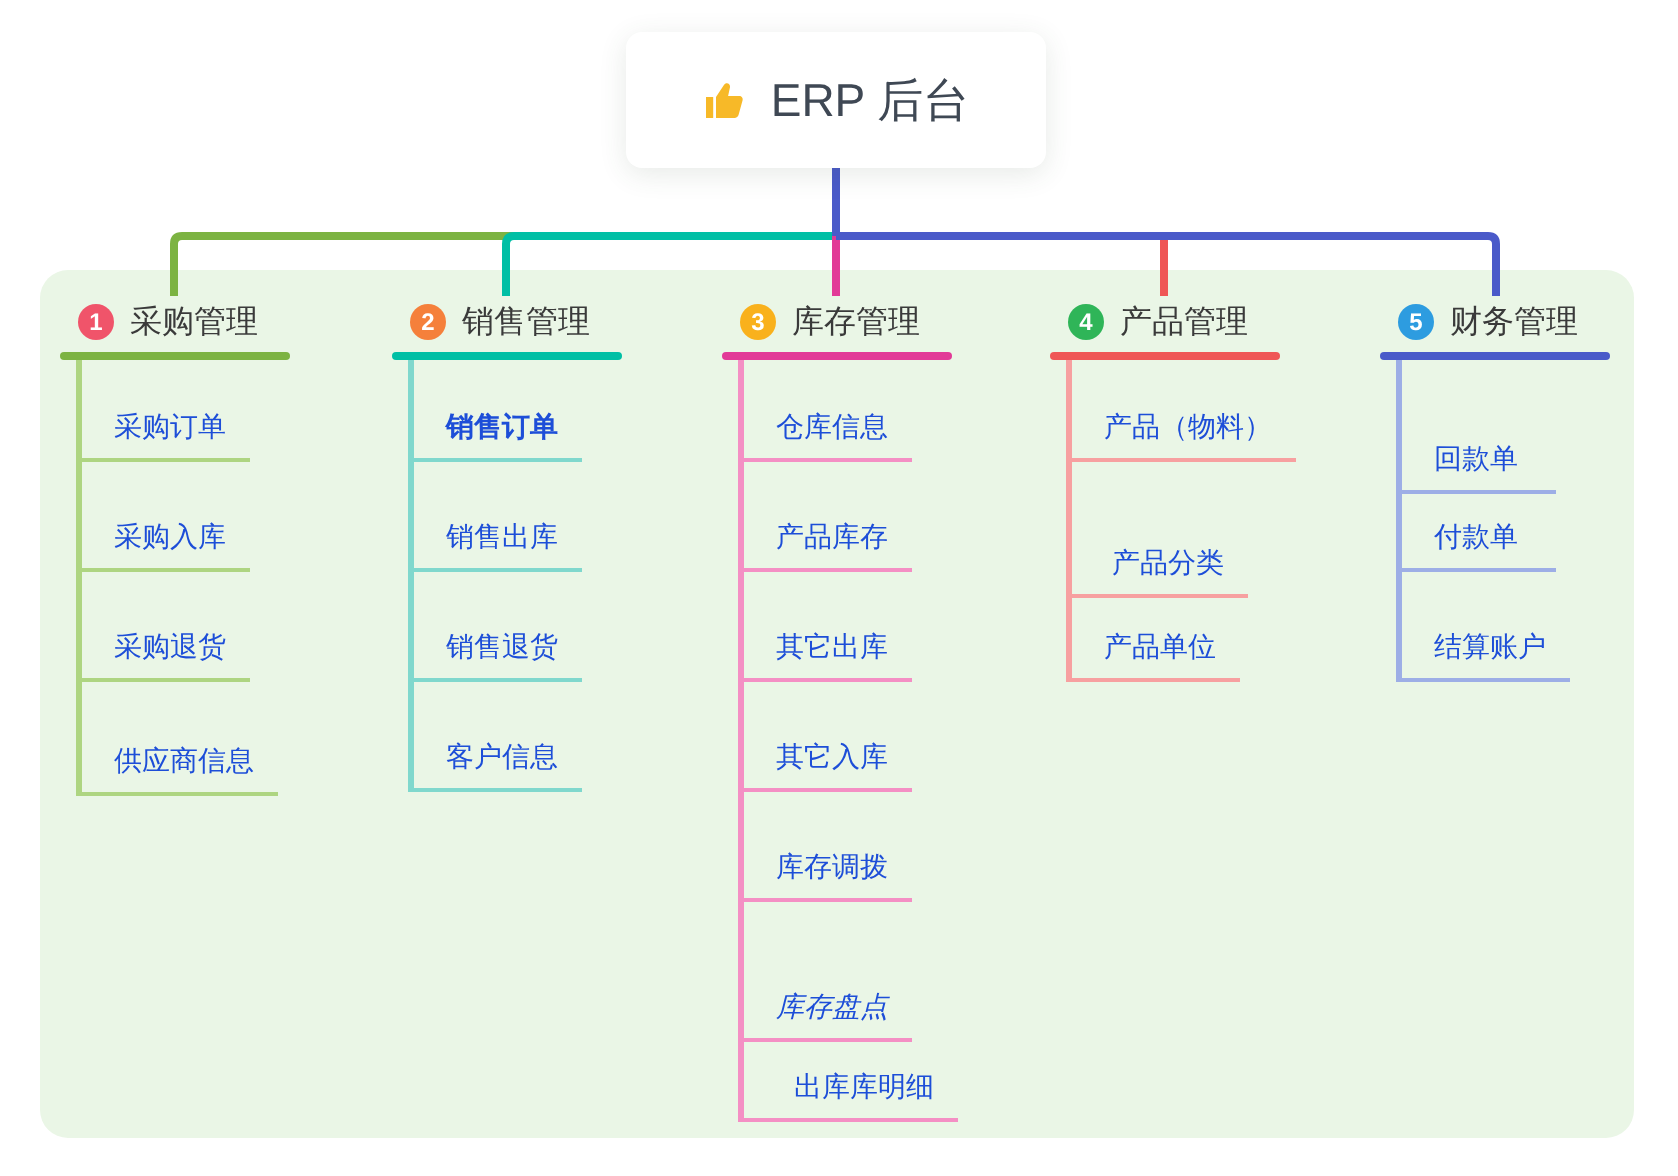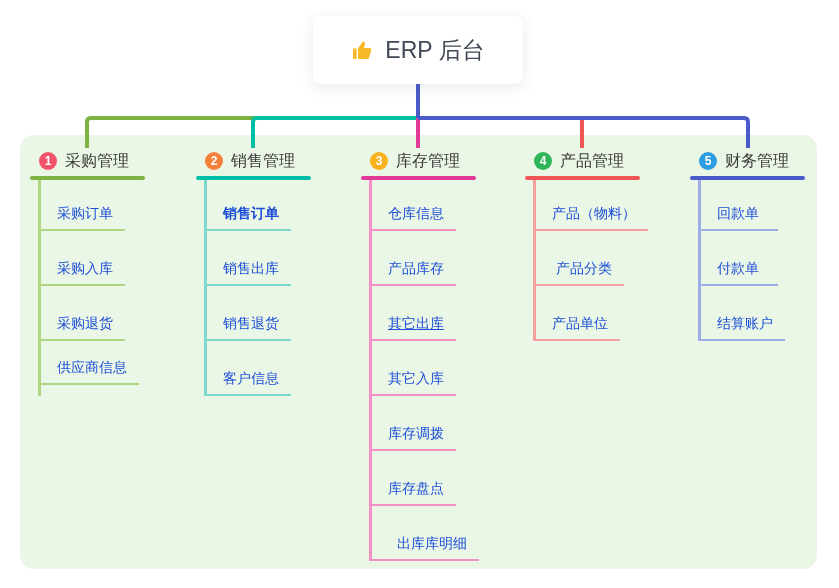--- a/index.html
+++ b/index.html
@@ -61,56 +61,56 @@
   <div id="branches">
       <div class="branch-title" style="left: 30px; top: 148px;">
         <span class="badge" style="background: rgb(240, 84, 106);">1</span>
         <span>采购管理</span>
       </div>
       <div class="title-underline" style="left: 30px; top: 176px; background: rgb(124, 179, 66);"></div>
       <div class="child-vline" style="left: 38px; top: 180px; height: 216px; background: rgb(174, 213, 129);"></div>
       <div class="child-node" style="left: 38px; top: 202px; border-bottom-color: rgb(174, 213, 129);">采购订单</div>
       <div class="child-node" style="left: 38px; top: 257px; border-bottom-color: rgb(174, 213, 129);">采购入库</div>
       <div class="child-node" style="left: 38px; top: 312px; border-bottom-color: rgb(174, 213, 129);">采购退货</div>
-      <div class="child-node" style="left: 38px; top: 356px; border-bottom-color: rgb(174, 213, 129);">供应商信息</div>
+      <div class="child-node" style="left: 38px; top: 369px; border-bottom-color: rgb(174, 213, 129);">供应商信息</div>
       <div class="branch-title" style="left: 196px; top: 148px;">
         <span class="badge" style="background: rgb(245, 128, 59);">2</span>
         <span>销售管理</span>
       </div>
       <div class="title-underline" style="left: 196px; top: 176px; background: rgb(0, 191, 165);"></div>
       <div class="child-vline" style="left: 204px; top: 180px; height: 216px; background: rgb(128, 216, 205);"></div>
       <div class="child-node" style="left: 204px; top: 202px; border-bottom-color: rgb(128, 216, 205); font-weight: bold;">销售订单</div>
       <div class="child-node" style="left: 204px; top: 257px; border-bottom-color: rgb(128, 216, 205);">销售出库</div>
       <div class="child-node" style="left: 204px; top: 312px; border-bottom-color: rgb(128, 216, 205);">销售退货</div>
       <div class="child-node" style="left: 204px; top: 367px; border-bottom-color: rgb(128, 216, 205);">客户信息</div>
       <div class="branch-title" style="left: 361px; top: 148px;">
         <span class="badge" style="background: rgb(249, 177, 28);">3</span>
         <span>库存管理</span>
       </div>
       <div class="title-underline" style="left: 361px; top: 176px; background: rgb(226, 58, 151);"></div>
       <div class="child-vline" style="left: 369px; top: 180px; height: 381px; background: rgb(244, 143, 196);"></div>
       <div class="child-node" style="left: 369px; top: 202px; border-bottom-color: rgb(244, 143, 196);">仓库信息</div>
       <div class="child-node" style="left: 369px; top: 257px; border-bottom-color: rgb(244, 143, 196);">产品库存</div>
-      <div class="child-node" style="left: 369px; top: 312px; border-bottom-color: rgb(244, 143, 196); text-decoration: underline;">其它出库</div>
+      <div class="child-node" style="left: 369px; top: 312px; border-bottom-color: rgb(244, 143, 196);">其它出库</div>
       <div class="child-node" style="left: 369px; top: 367px; border-bottom-color: rgb(244, 143, 196);">其它入库</div>
       <div class="child-node" style="left: 369px; top: 422px; border-bottom-color: rgb(244, 143, 196); text-align: right;">库存调拨</div>
-      <div class="child-node" style="left: 369px; top: 477px; border-bottom-color: rgb(244, 143, 196);">库存盘点</div>
+      <div class="child-node" style="left: 369px; top: 492px; border-bottom-color: rgb(244, 143, 196); font-style: italic;">库存盘点</div>
       <div class="child-node" style="left: 369px; top: 532px; border-bottom-color: rgb(244, 143, 196); padding-left: 28px;">出库库明细</div>
       <div class="branch-title" style="left: 525px; top: 148px;">
         <span class="badge" style="background: rgb(47, 181, 88);">4</span>
         <span>产品管理</span>
       </div>
       <div class="title-underline" style="left: 525px; top: 176px; background: rgb(239, 86, 86);"></div>
       <div class="child-vline" style="left: 533px; top: 180px; height: 161px; background: rgb(247, 160, 160);"></div>
       <div class="child-node" style="left: 533px; top: 202px; border-bottom-color: rgb(247, 160, 160);">产品（物料）</div>
-      <div class="child-node" style="left: 533px; top: 257px; border-bottom-color: rgb(247, 160, 160); padding-left: 23px;">产品分类</div>
+      <div class="child-node" style="left: 533px; top: 270px; border-bottom-color: rgb(247, 160, 160); padding-left: 23px;">产品分类</div>
       <div class="child-node" style="left: 533px; top: 312px; border-bottom-color: rgb(247, 160, 160);">产品单位</div>
       <div class="branch-title" style="left: 690px; top: 148px;">
         <span class="badge" style="background: rgb(45, 156, 224);">5</span>
         <span>财务管理</span>
       </div>
       <div class="title-underline" style="left: 690px; top: 176px; background: rgb(74, 90, 201);"></div>
       <div class="child-vline" style="left: 698px; top: 180px; height: 161px; background: rgb(157, 174, 230);"></div>
-      <div class="child-node" style="left: 698px; top: 202px; border-bottom-color: rgb(157, 174, 230);">回款单</div>
+      <div class="child-node" style="left: 698px; top: 218px; border-bottom-color: rgb(157, 174, 230);">回款单</div>
       <div class="child-node" style="left: 698px; top: 257px; border-bottom-color: rgb(157, 174, 230);">付款单</div>
       <div class="child-node" style="left: 698px; top: 312px; border-bottom-color: rgb(157, 174, 230);">结算账户</div>
     </div>
 </div>
 
 </body></html>

